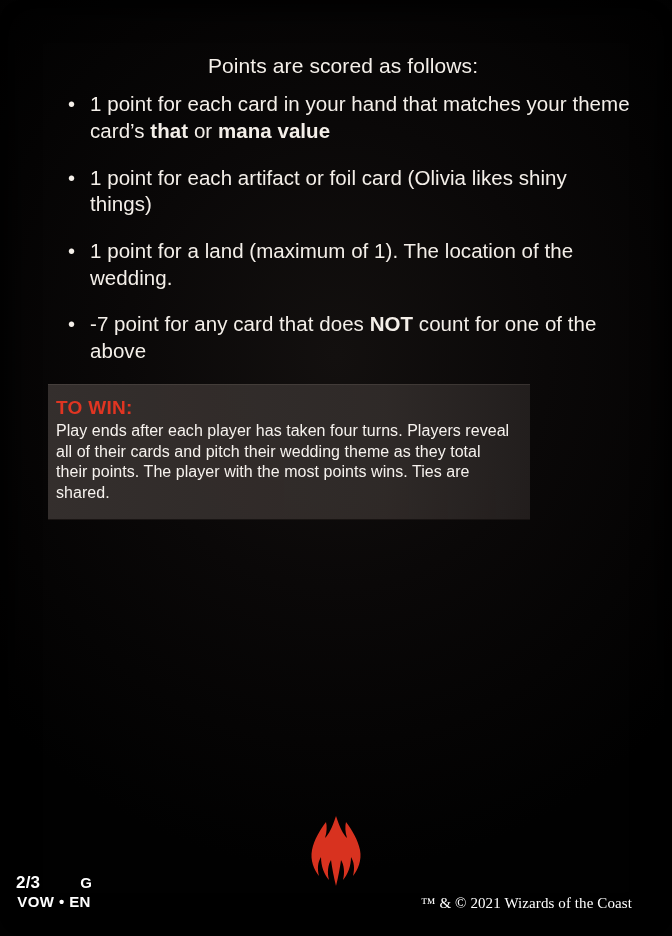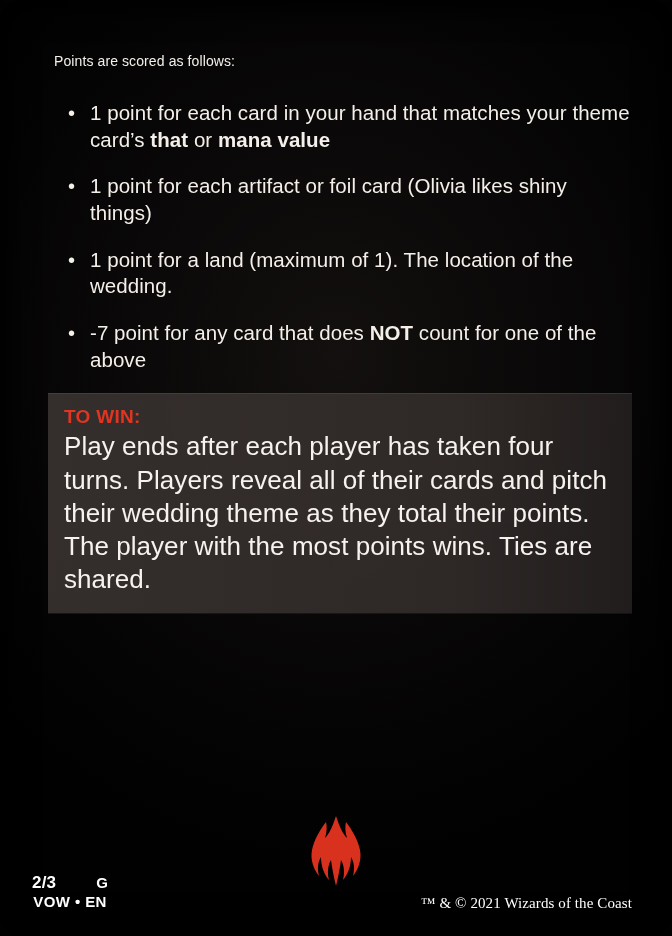--- a/index.html
+++ b/index.html
@@ -35,25 +35,26 @@
 
   .body-area {
     position: absolute;
     left: 40px;
     top: 52px;
     width: 592px;
     color: #f2ece6;
   }
 
   .intro {
-    font-size: 14px;
+    font-size: 21px;
     line-height: 1.3;
     color: #f4efe9;
-    margin: 0 0 30px 14px;
+    margin: 0 0 12px 14px;
     letter-spacing: 0.1px;
+    text-align: center;
   }
 
   ul.points {
     list-style: none;
     margin: 0;
     padding: 0;
   }
   ul.points li {
     position: relative;
     font-size: 20.5px;
@@ -79,54 +80,54 @@
     font-size: 20px;
     font-weight: bold;
     color: #ffffff;
     margin: 2px 0 18px 14px;
     letter-spacing: -0.1px;
   }
 
   .towin-box {
     position: relative;
     margin-left: 8px;
-    width: 584px;
+    width: 482px;
     background: linear-gradient(to right, rgba(58,52,50,0.88) 0%, rgba(52,46,44,0.86) 70%, rgba(40,35,34,0.8) 100%);
     border-top: 1px solid rgba(120,110,105,0.25);
     border-bottom: 1px solid rgba(20,16,15,0.8);
-    padding: 12px 16px 16px 16px;
+    padding: 12px 16px 16px 8px;
     box-sizing: border-box;
   }
   .towin-label {
     color: #e03522;
     font-weight: bold;
     font-size: 19px;
     letter-spacing: 0.3px;
     margin-bottom: 2px;
   }
   .towin-text {
-    font-size: 26px;
+    font-size: 16px;
     line-height: 1.28;
     color: #f6f2ee;
     letter-spacing: 0.05px;
   }
 
   
   .planeswalker {
     position: absolute;
     left: 50%;
     transform: translateX(-50%);
     bottom: 52px;
     width: 62px;
     height: 68px;
   }
 
   .collector {
     position: absolute;
-    left: 32px;
+    left: 16px;
     bottom: 24px;
     color: #ffffff;
     font-size: 17px;
     font-weight: bold;
     line-height: 1.25;
     letter-spacing: 0.2px;
   }
   .collector .num-row {
     display: flex;
     align-items: baseline;

